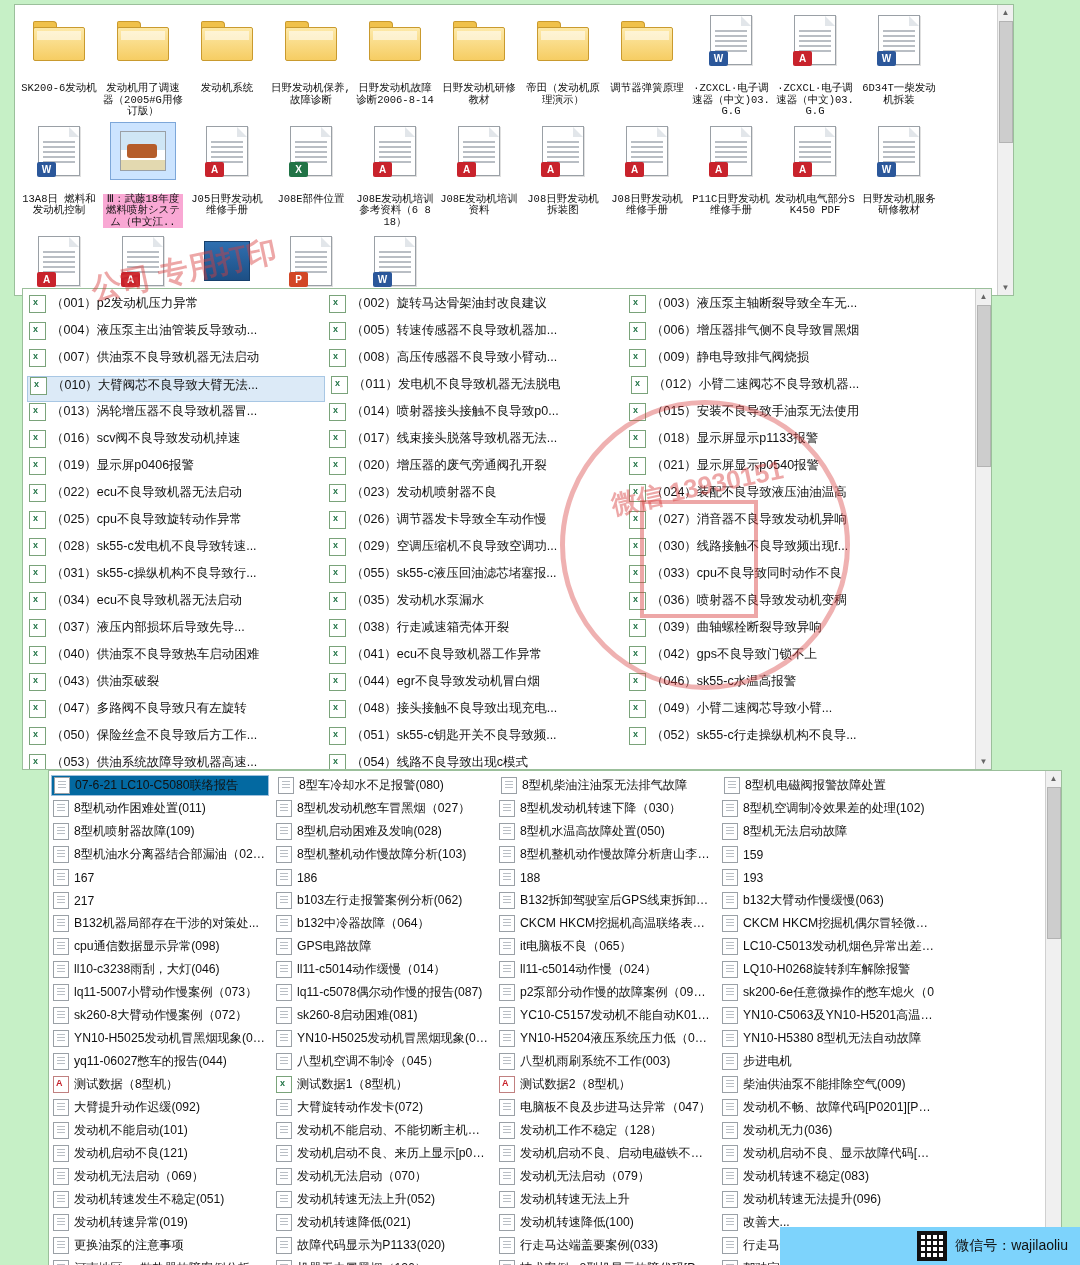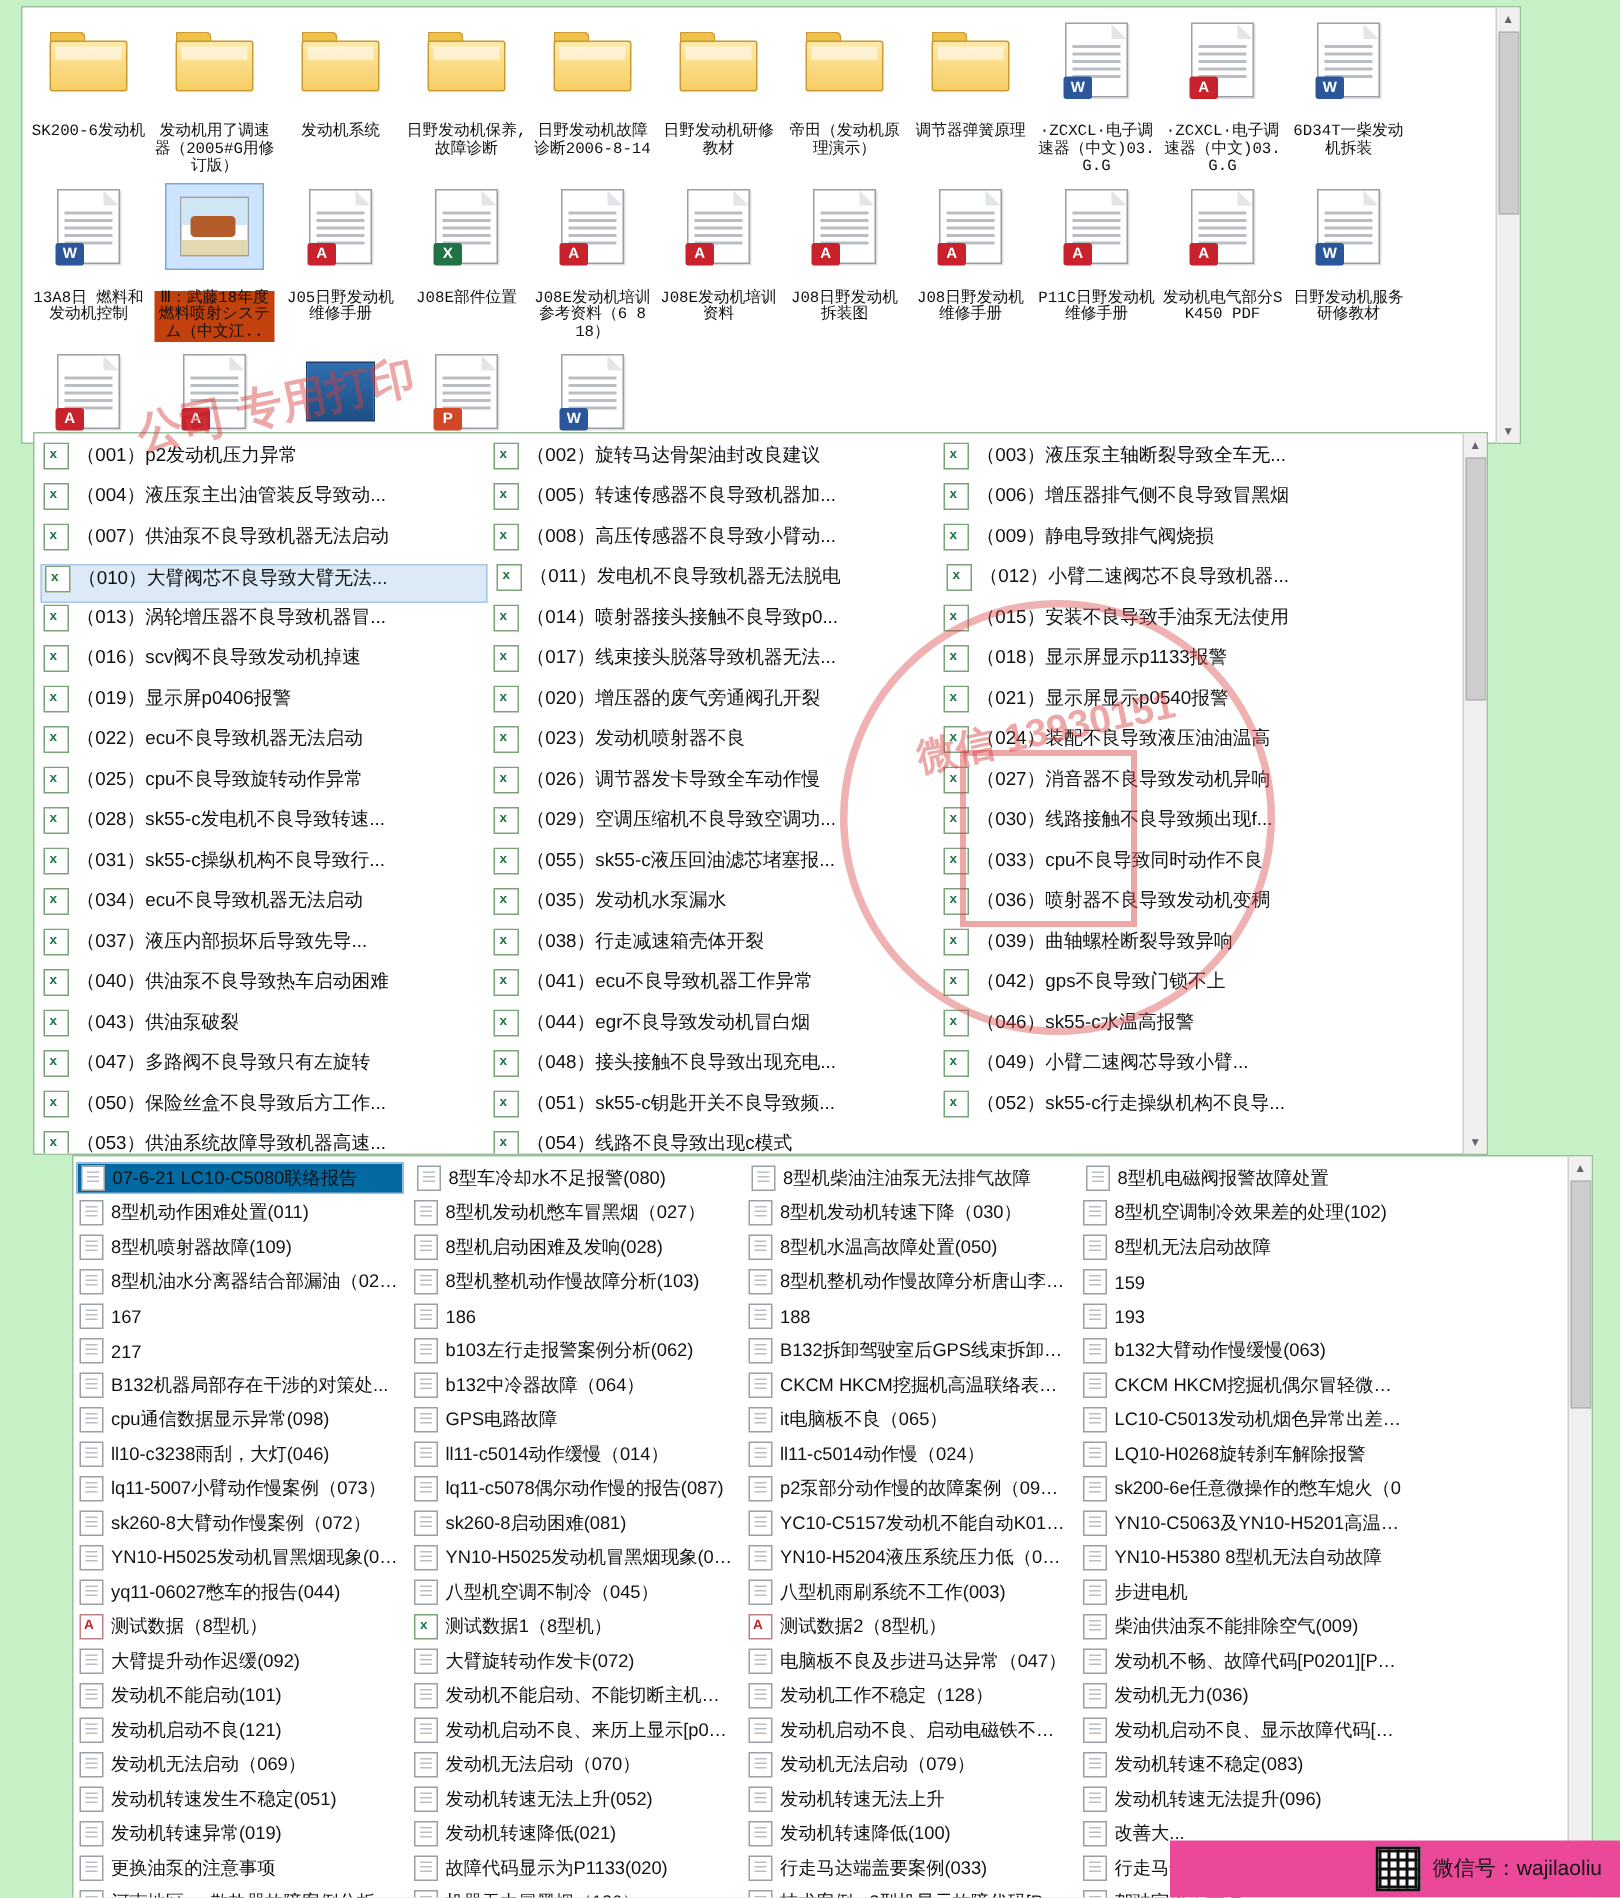--- a/index.html
+++ b/index.html
@@ -22,21 +22,21 @@
     display:flex;flex-wrap:wrap;
     padding:6px 2px 0 2px;
   }
   .icon-cell{
     width:82px;min-height:100px;
     display:flex;flex-direction:column;align-items:center;
     margin:0 1px 4px 1px;
     text-align:center;
   }
   .icon-cell.sel .ico-wrap{background:#cce4ff;border:1px solid #7da7d9;}
-  .icon-cell.sel .ico-label{background:#c2410c;}
+  .icon-cell.sel .ico-label{background:#f9a8d4;}
   .ico-wrap{width:64px;height:56px;display:flex;align-items:center;justify-content:center;border:1px solid transparent;}
   .ico-label{
     font-size:10.5px;line-height:11.5px;color:#111;
     width:80px;word-break:break-all;margin-top:14px;font-family:Liberation Mono, monospace;
   }
   
   .ico-folder{width:52px;height:42px;position:relative;}
   .ico-folder .tab{position:absolute;left:0;top:2px;width:22px;height:7px;background:#f0c14b;border:1px solid #c99a2e;border-bottom:none;border-radius:2px 4px 0 0;}
   .ico-folder .body{position:absolute;left:0;top:8px;width:50px;height:32px;background:linear-gradient(#fde9a9,#f6cd63);border:1px solid #c99a2e;border-radius:2px;}
   .ico-folder .body:after{content:"";position:absolute;left:3px;top:3px;right:3px;height:9px;background:rgba(255,255,255,.55);}
@@ -116,21 +116,21 @@
     position:absolute;left:560px;top:400px;width:280px;height:280px;
     border:5px solid rgba(214,60,60,.40);border-radius:50%;pointer-events:none;
   }
   #wm-stamp{
     position:absolute;left:640px;top:500px;width:110px;height:110px;
     border:4px solid rgba(214,60,60,.45);pointer-events:none;
   }
   
   #footer-banner{
     position:absolute;right:0;bottom:0;width:300px;height:38px;
-    background:#ec4899;display:flex;align-items:center;justify-content:flex-end;
+    background:#7dd3fc;display:flex;align-items:center;justify-content:flex-end;
     padding-right:12px;box-sizing:border-box;
   }
   #footer-banner .qr{width:26px;height:26px;background:
      linear-gradient(90deg,#111 2px,transparent 2px) 0 0/6px 6px,
      linear-gradient(#111 2px,transparent 2px) 0 0/6px 6px,#fff;
      border:2px solid #111;margin-right:8px;}
   #footer-banner .txt{font-size:14px;color:#111;}
 </style>
 </head>
 <body>

